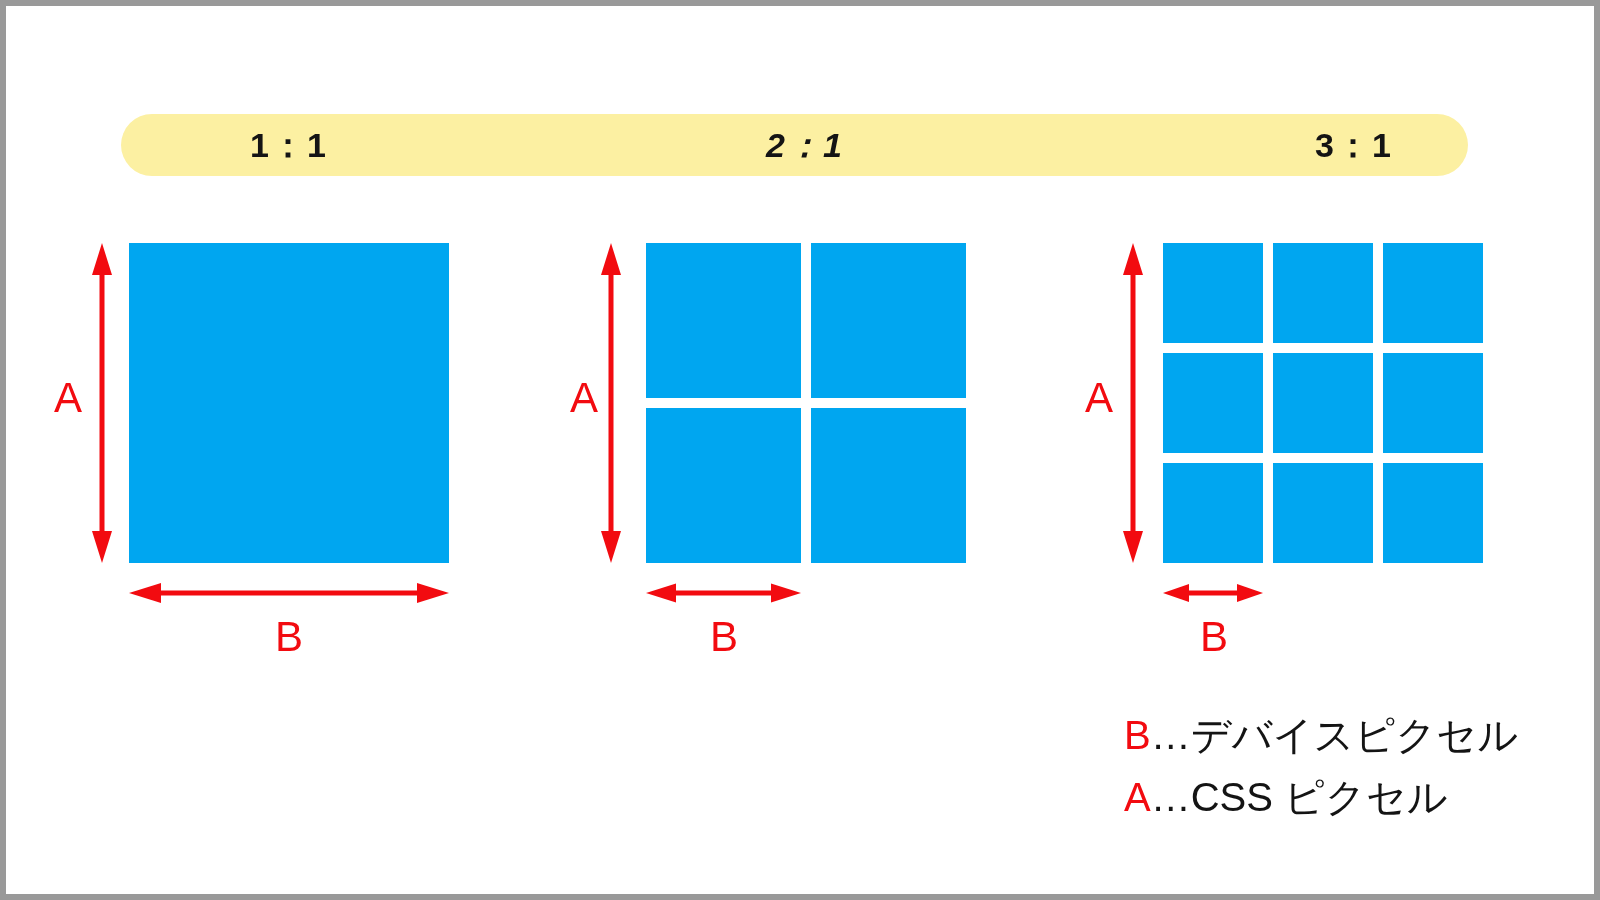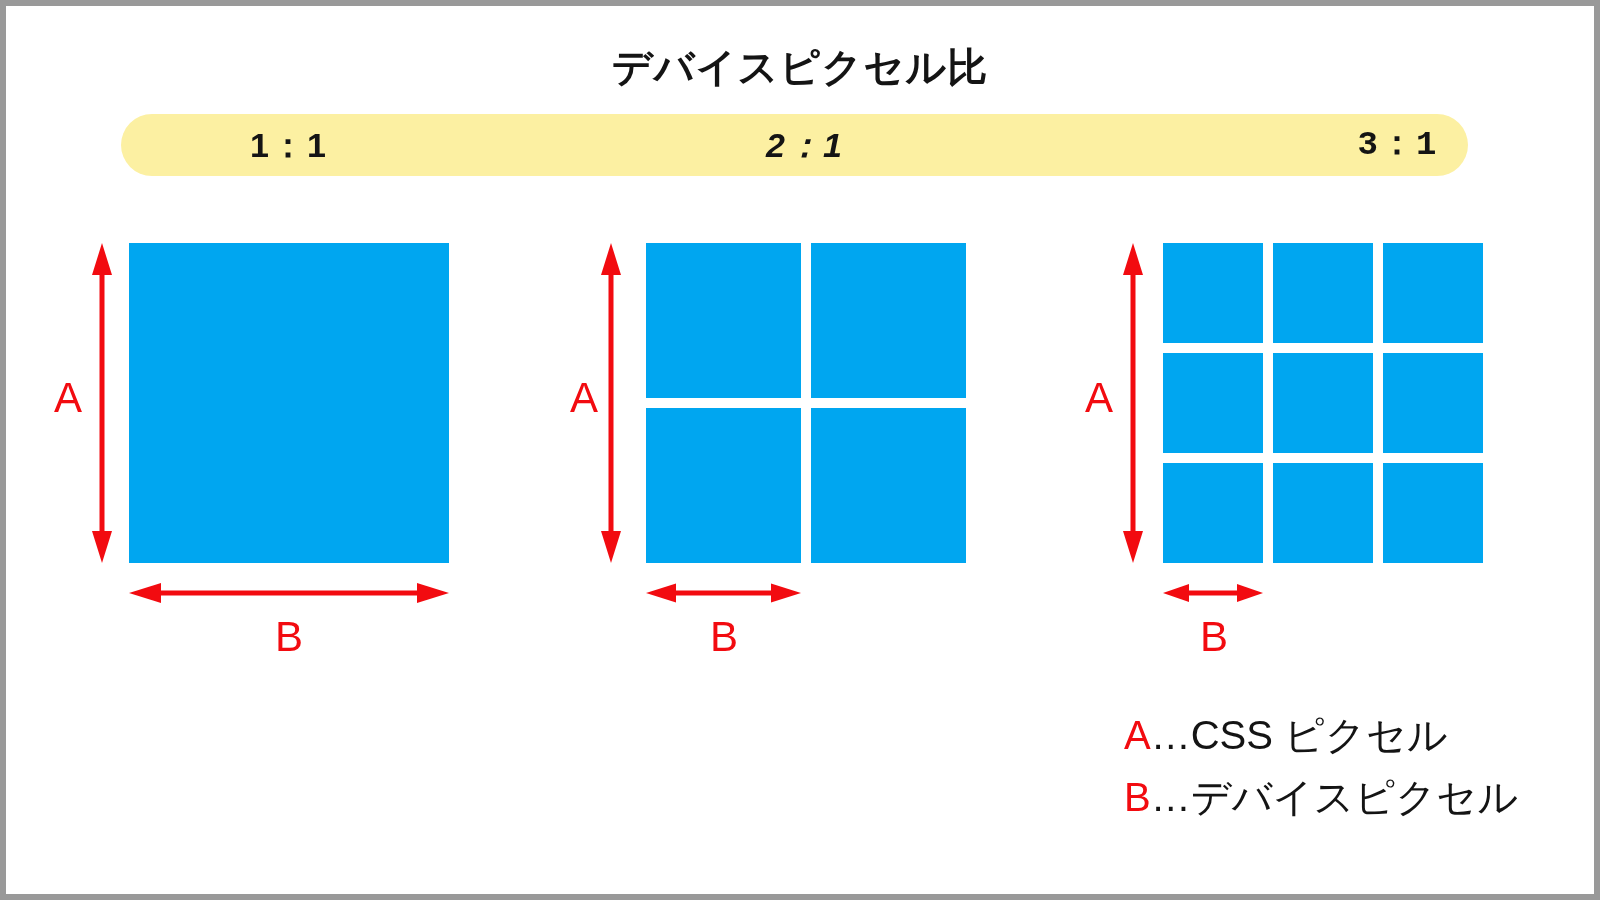--- a/index.html
+++ b/index.html
@@ -19,21 +19,21 @@
   .pill{
     position:absolute; left:115px; top:108px; width:1347px; height:62px;
     background:var(--yellow); border-radius:31px;
   }
   .ratio-label{
     position:absolute; top:108px; height:62px; line-height:62px;
     transform:translateX(-50%);
     font-size:34px; font-weight:700; color:var(--text); letter-spacing:2px;
     white-space:nowrap;
   }
-  .ratio-1{left:283px;} .ratio-2{left:799px;font-style:italic;} .ratio-3{left:1392px;font-family:Liberation Mono, monospace;}
+  .ratio-1{left:283px;} .ratio-2{left:799px;font-style:italic;} .ratio-3{left:1348px;}
 
   .pixel-grid{
     position:absolute; top:237px; width:320px; height:320px;
     display:grid; gap:10px;
   }
   .grid-1{left:123px;} .grid-2{left:640px;} .grid-3{left:1157px;}
   .cell{background:var(--blue);}
 
   .varrow{position:absolute; top:237px; width:24px; height:320px;}
   .varrow-1{left:84px;} .varrow-2{left:593px;} .varrow-3{left:1115px;}
@@ -54,21 +54,20 @@
   .legend{position:absolute; left:1118px; top:698px;}
   .legend-row{height:62px; line-height:62px; font-size:40px; white-space:nowrap;}
   .legend-key{color:var(--red);}
   .legend-sep,.legend-text{color:var(--text);}
 </style>
 </head>
 <body>
 
 <div class="frame">
 
-  <div class="title">デバイスピクセル比</div>
 
   <div class="pill"></div>
   <div class="ratio-label ratio-1">1：1</div>
   <div class="ratio-label ratio-2">2：1</div>
   <div class="ratio-label ratio-3">3：1</div>
 
   <span class="varrow varrow-1">
     <svg width="24" height="320" viewBox="0 0 24 320">
       <line x1="12" y1="26" x2="12" y2="294"></line>
       <polygon points="12,0 2,32 22,32"></polygon>
@@ -134,20 +133,20 @@
     <svg width="100" height="24" viewBox="0 0 100 24">
       <line x1="22" y1="12" x2="78" y2="12"></line>
       <polygon points="0,12 26,3 26,21"></polygon>
       <polygon points="100,12 74,3 74,21"></polygon>
     </svg>
   </span>
   <div class="axis-label b-3">B</div>
 
   <div class="legend">
     <div class="legend-row">
-      <span class="legend-key">A</span><span class="legend-sep">…</span><span class="legend-text">CSS ピクセル</span>
+      <span class="legend-key">B</span><span class="legend-sep">…</span><span class="legend-text">デバイスピクセル</span>
     </div>
     <div class="legend-row">
-      <span class="legend-key">B</span><span class="legend-sep">…</span><span class="legend-text">デバイスピクセル</span>
+      <span class="legend-key">A</span><span class="legend-sep">…</span><span class="legend-text">CSS ピクセル</span>
     </div>
   </div>
 
 </div>
 
 </body></html>

